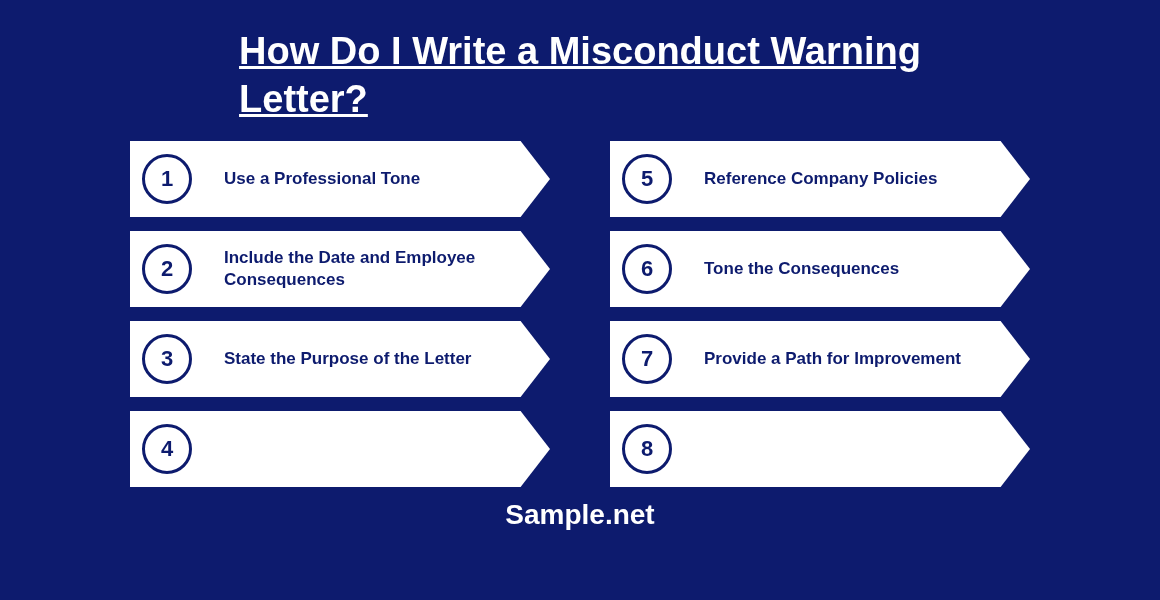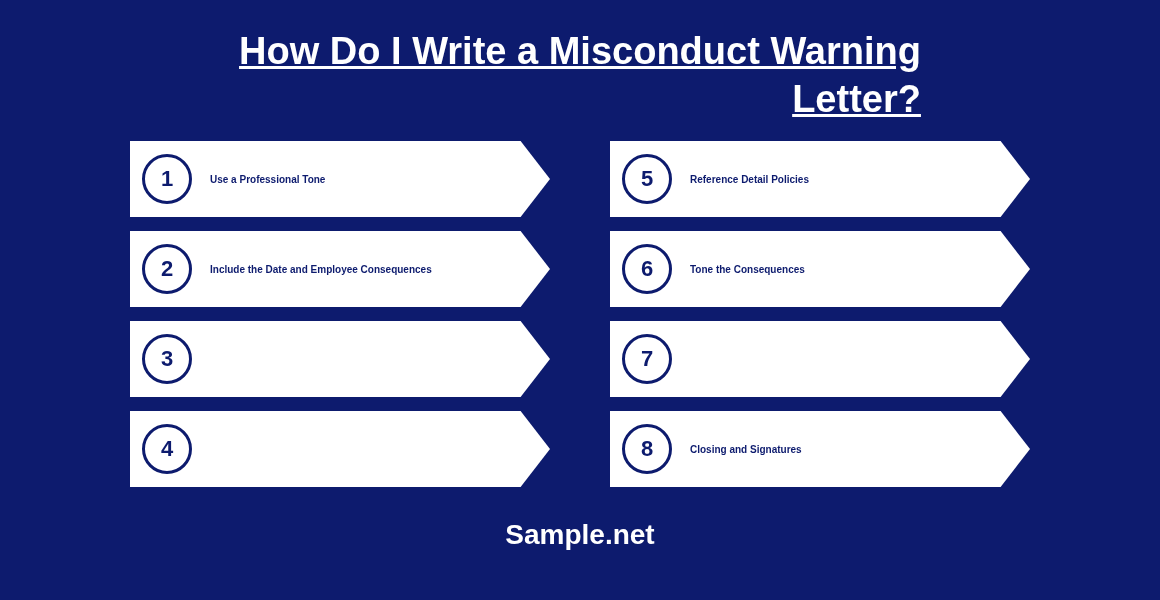--- a/index.html
+++ b/index.html
@@ -12,21 +12,21 @@
       display: flex;
       flex-direction: column;
       align-items: center;
       overflow: hidden;
     }
 
     .title {
       color: #ffffff;
       font-size: 38px;
       font-weight: 900;
-      text-align: right;
+      text-align: left;
       text-decoration: underline;
       margin-top: 28px;
       margin-bottom: 18px;
       line-height: 1.25;
     }
 
     .grid {
       display: grid;
       grid-template-columns: 1fr 1fr;
       gap: 14px 60px;
@@ -57,79 +57,80 @@
     }
 
     .circle-num {
       color: #0d1b6e;
       font-size: 22px;
       font-weight: 900;
     }
 
     .item-label {
       color: #0d1b6e;
-      font-size: 10px;
+      font-size: 17px;
       font-weight: 800;
-      margin-left: 18px;
+      margin-left: 32px;
       line-height: 1.3;
     }
 
     .footer {
       color: #ffffff;
       font-size: 28px;
       font-weight: 900;
-      margin-top: 32px;
+      margin-top: 12px;
     }
   </style>
 </head>
 <body>
 
 <h1 class="title">How Do I Write a Misconduct Warning<br>Letter?</h1>
 
 <div class="grid" id="grid">
     <div class="arrow-item">
       <div class="circle">
         <span class="circle-num">1</span>
       </div>
       <span class="item-label">Use a Professional Tone</span>
     </div>
     <div class="arrow-item">
       <div class="circle">
         <span class="circle-num">5</span>
       </div>
-      <span class="item-label">Reference Detail Policies</span>
+      <span class="item-label">Reference Company Policies</span>
     </div>
     <div class="arrow-item">
       <div class="circle">
         <span class="circle-num">2</span>
       </div>
       <span class="item-label">Include the Date and Employee Consequences</span>
     </div>
     <div class="arrow-item">
       <div class="circle">
         <span class="circle-num">6</span>
       </div>
       <span class="item-label">Tone the Consequences</span>
     </div>
     <div class="arrow-item">
       <div class="circle">
         <span class="circle-num">3</span>
       </div>
+      <span class="item-label">State the Purpose of the Letter</span>
     </div>
     <div class="arrow-item">
       <div class="circle">
         <span class="circle-num">7</span>
       </div>
+      <span class="item-label">Provide a Path for Improvement</span>
     </div>
     <div class="arrow-item">
       <div class="circle">
         <span class="circle-num">4</span>
       </div>
     </div>
     <div class="arrow-item">
       <div class="circle">
         <span class="circle-num">8</span>
       </div>
-      <span class="item-label">Closing and Signatures</span>
     </div>
   </div>
 
 <div class="footer">Sample.net</div>
 
 </body></html>

